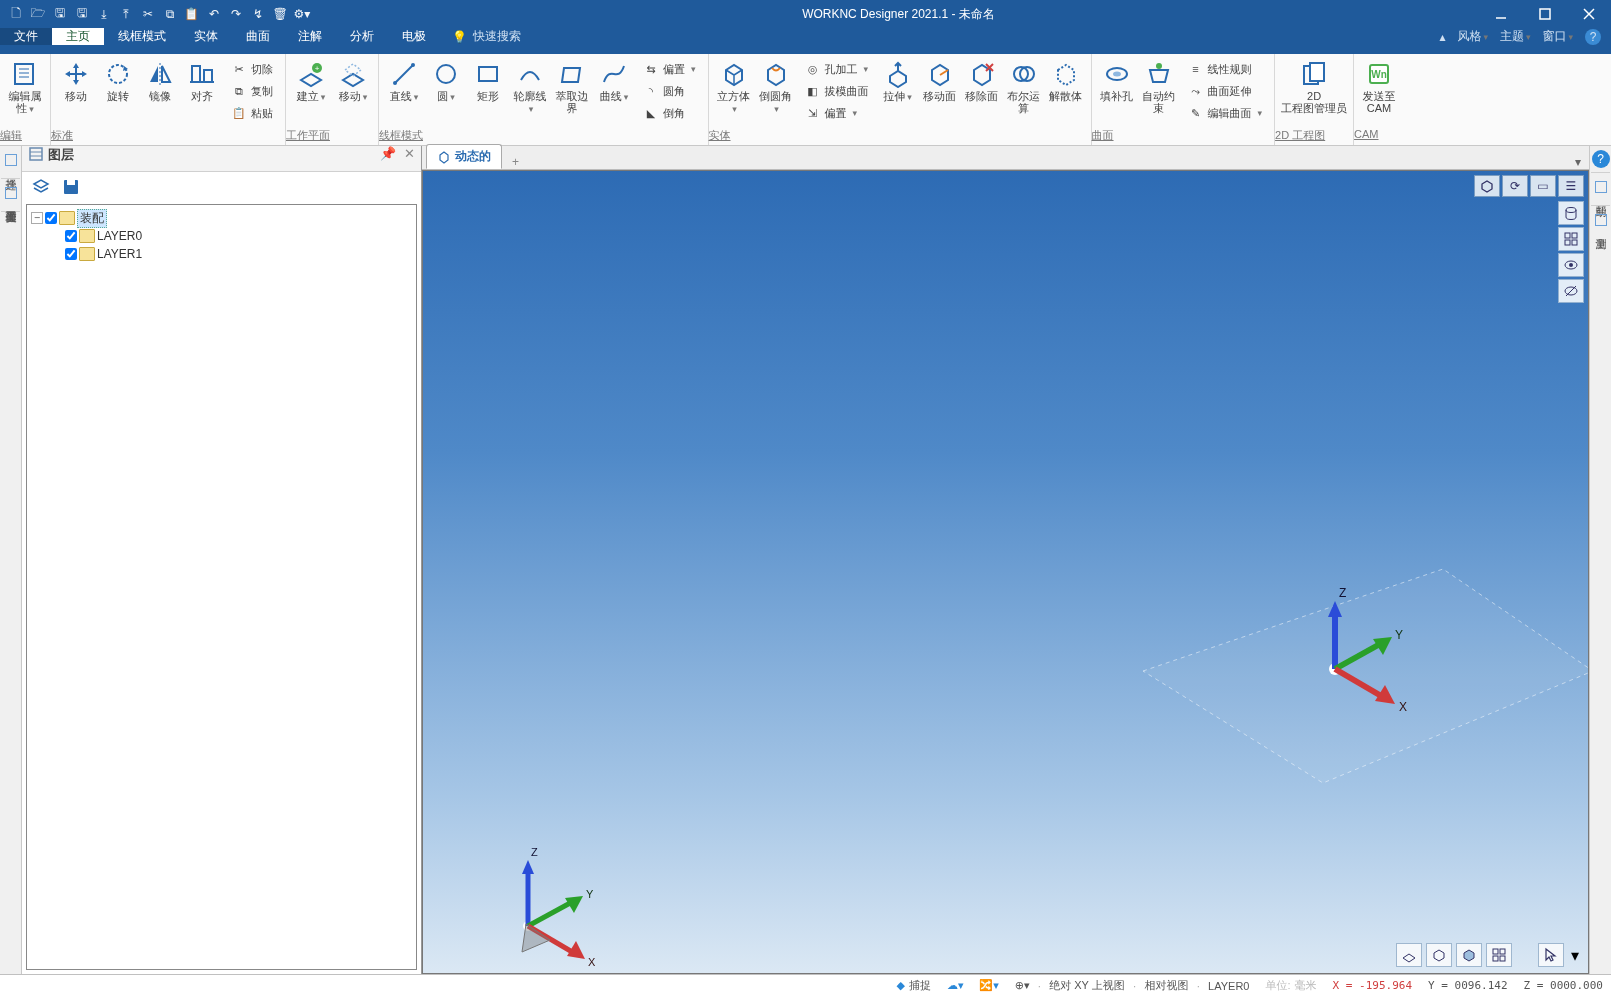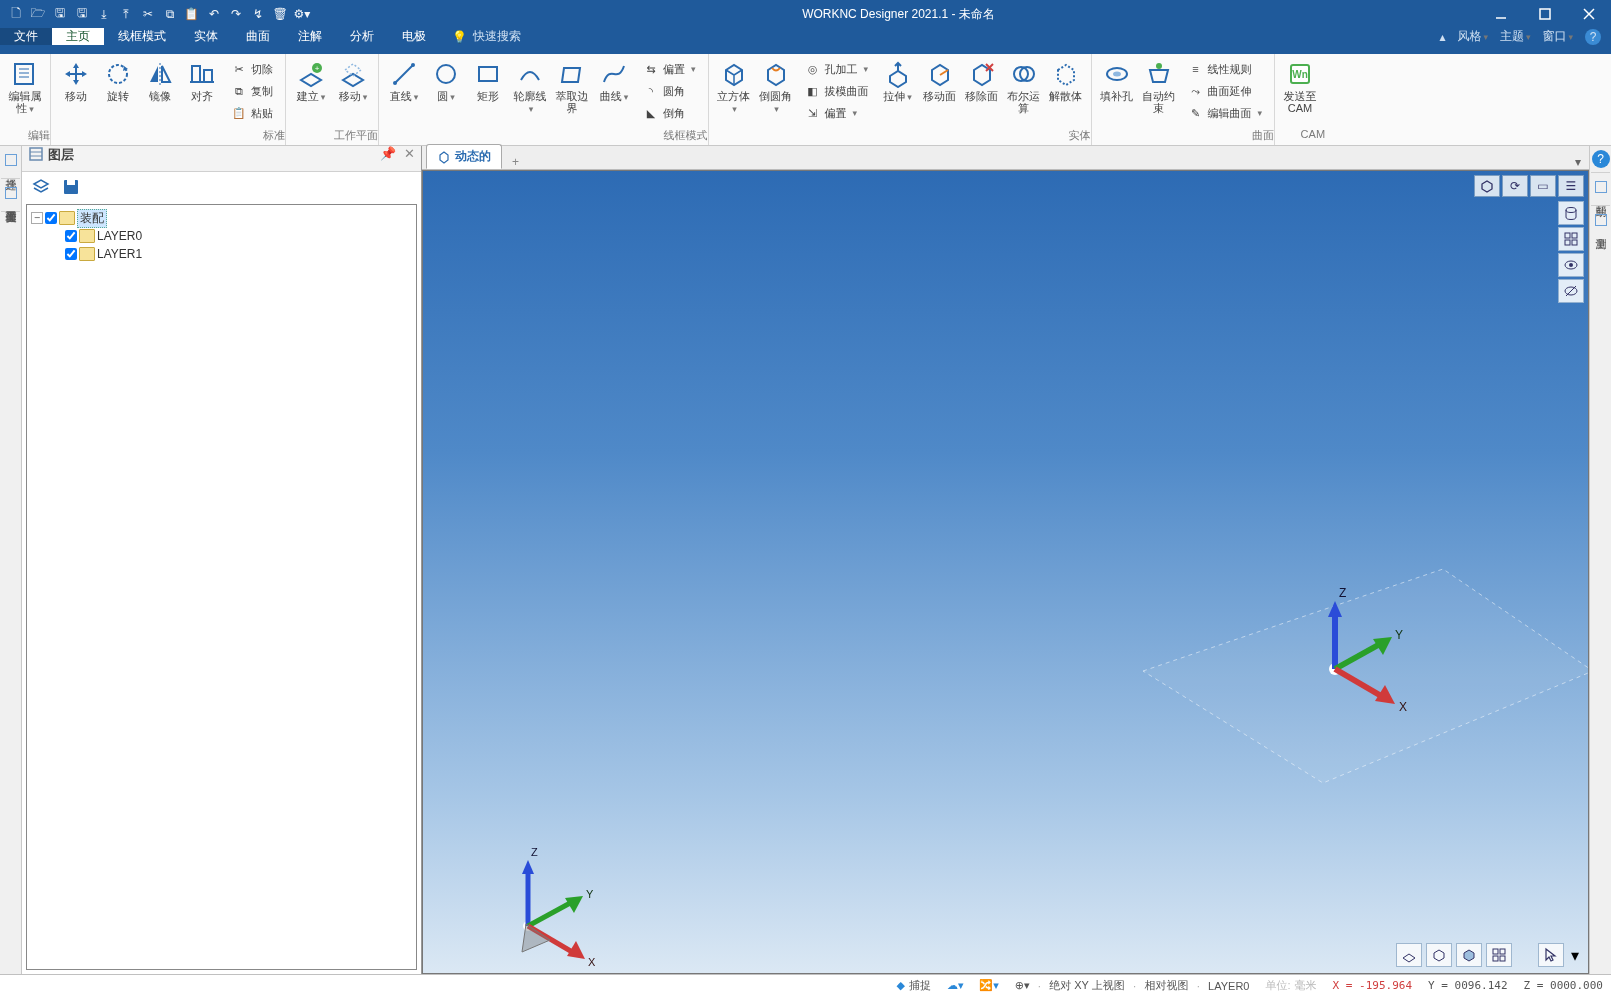--- a/index.html
+++ b/index.html
@@ -19,21 +19,21 @@
 .menu-row .tab.file { background: #184a80; }
 .menu-row .tab.active { background: #fff; color: #14532d; }
 .menu-row .search { display:flex;align-items:center;gap:6px;margin-left:12px;color:#cfe0f2; }
 .menu-row .right { margin-left:auto;display:flex;align-items:center;gap:12px;padding-right:10px;color:#cfe0f2; }
 .menu-row .right span { cursor:pointer; }
 
 
 .ribbon { height: 92px; background: #fafafa; border-bottom: 1px solid #c8c8c8; display: flex; font-size: 11px; color: #444; }
 .rgroup { border-right: 1px solid #d8d8d8; display:flex;flex-direction:column; }
 .rgroup .body { flex:1; display:flex; align-items:flex-start; padding: 2px 4px; }
-.rgroup .label { height: 17px; text-align:right; color:#7a7a7a; font-size:11px; }
+.rgroup .label { height: 17px; text-align:left; color:#7a7a7a; font-size:11px;text-decoration:underline; }
 .rbtn-lg { width: 42px; display:flex;flex-direction:column;align-items:center;gap:2px;padding:4px 2px;cursor:pointer; }
 .rbtn-lg .ic { width:28px;height:28px;display:flex;align-items:center;justify-content:center; }
 .rbtn-lg .lbl { font-size:11px;line-height:12px;text-align:center;white-space:pre-line; }
 .rbtn-sm { height:22px;display:flex;align-items:center;gap:4px;padding:0 6px;cursor:pointer;font-size:11px; }
 .rbtn-sm .ic { width:16px;height:16px;display:flex;align-items:center;justify-content:center; }
 .stack { display:flex;flex-direction:column;justify-content:center;padding:2px 2px; }
 .dd::after { content:"▾"; font-size:9px; color:#777; margin-left:2px; }
 
 
 .workspace { display:flex; height: calc(996px - 28px - 26px - 92px - 22px); }
@@ -443,20 +443,34 @@
           </div>
         <div class="rbtn-sm dd">
             <span class="ic">✎</span>
             <span>编辑曲面</span>
           </div>
       </div>
     </div>
     <div class="label">曲面</div>
   </div>
 
+  <div class="rgroup">
+    <div class="body">
+      <div class="rbtn-lg" style="width:70px">
+          <span class="ic">
+            <svg width="28" height="28">
+              <rect x="4" y="6" width="14" height="18" fill="none" stroke="#2a6bb0" stroke-width="2"></rect>
+              <rect x="10" y="3" width="14" height="18" fill="#fff" stroke="#2a6bb0" stroke-width="2"></rect>
+            </svg>
+          </span>
+          <span class="lbl"><span>2D</span><br><span>工程图管理员</span></span>
+        </div>
+    </div>
+    <div class="label">2D 工程图</div>
+  </div>
 
   <div class="rgroup" style="border-right:none;">
     <div class="body">
       <div class="rbtn-lg">
           <span class="ic">
             <svg width="28" height="28">
               <rect x="5" y="5" width="18" height="18" rx="2" fill="#fff" stroke="#4caf50" stroke-width="2"></rect>
               <text x="14" y="18" font-size="10" fill="#4caf50" text-anchor="middle" font-weight="bold">Wn</text>
             </svg>
           </span>

